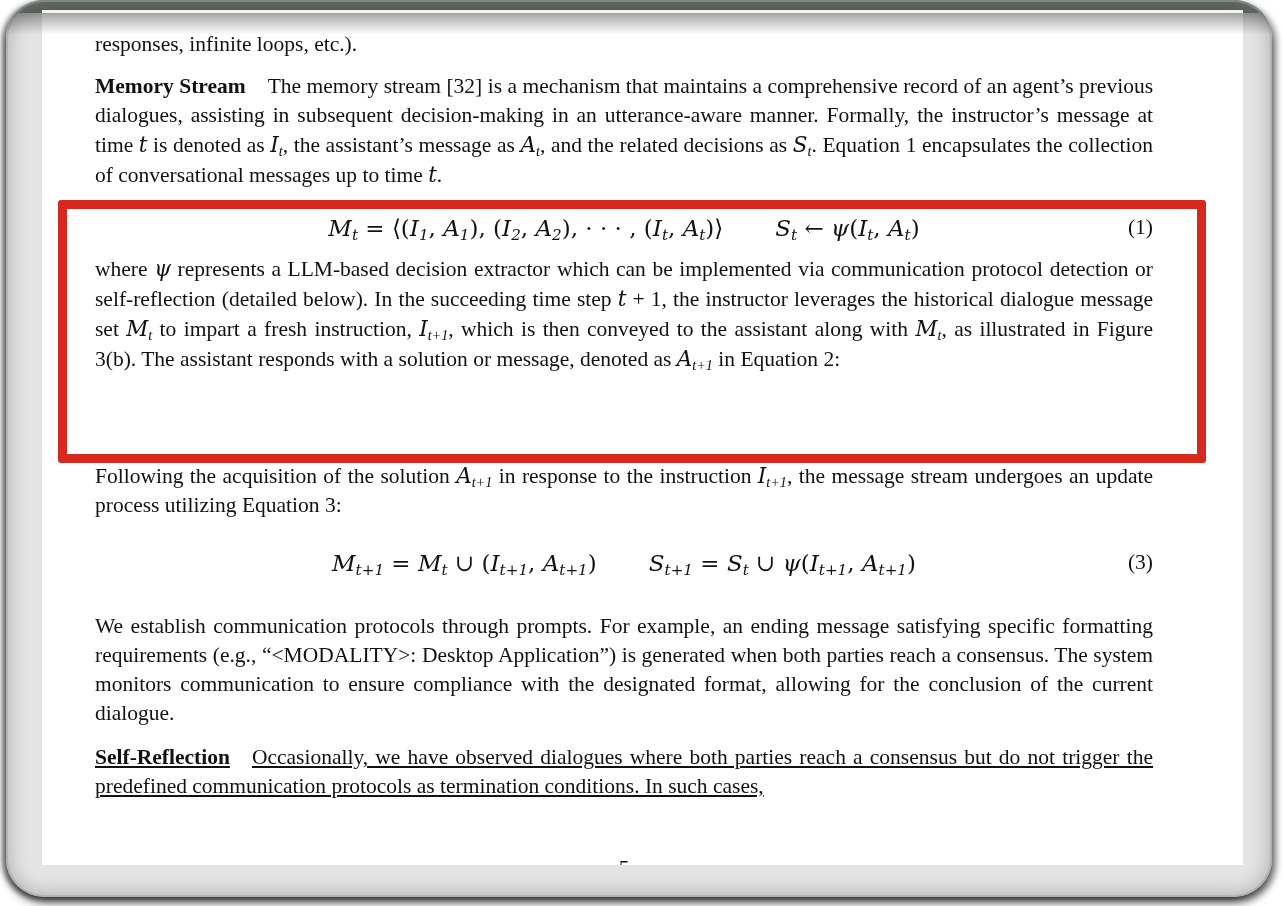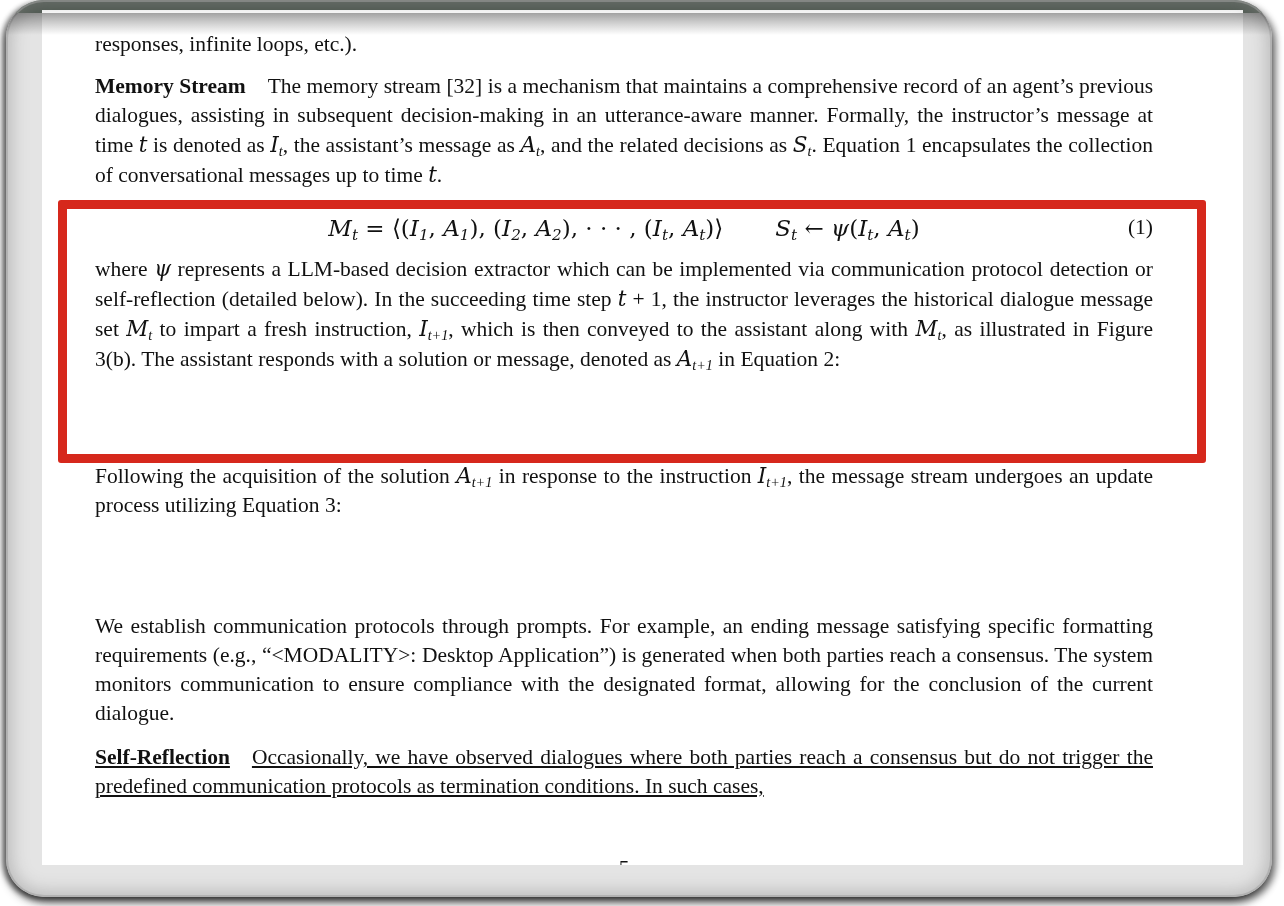--- a/index.html
+++ b/index.html
@@ -66,20 +66,25 @@
         <span class="eq"><i class="mv">M</i><sub>t</sub> = ⟨(<i class="mv">I</i><sub>1</sub>, <i class="mv">A</i><sub>1</sub>), (<i class="mv">I</i><sub>2</sub>, <i class="mv">A</i><sub>2</sub>), · · · , (<i class="mv">I</i><sub>t</sub>, <i class="mv">A</i><sub>t</sub>)⟩</span>
         <span class="eq"><i class="mv">S</i><sub>t</sub> ← <i class="mv">ψ</i>(<i class="mv">I</i><sub>t</sub>, <i class="mv">A</i><sub>t</sub>)</span>
         <span class="eqnum">(1)</span>
       </div>
 
       <p class="tb" style="top:244px;">where <i class="mv">ψ</i> represents a LLM-based decision extractor which can be implemented via communication protocol detection or self-reflection (detailed below). In the succeeding time step <i class="mv">t</i> + 1, the instructor leverages the historical dialogue message set <i class="mv">M</i><sub>t</sub> to impart a fresh instruction, <i class="mv">I</i><sub>t+1</sub>, which is then conveyed to the assistant along with <i class="mv">M</i><sub>t</sub>, as illustrated in Figure 3(b). The assistant responds with a solution or message, denoted as <i class="mv">A</i><sub>t+1</sub> in Equation 2:</p>
 
 
       <p class="tb" style="top:451px;">Following the acquisition of the solution <i class="mv">A</i><sub>t+1</sub> in response to the instruction <i class="mv">I</i><sub>t+1</sub>, the message stream undergoes an update process utilizing Equation 3:</p>
 
+      <div class="equation" style="top:540px;">
+        <span class="eq"><i class="mv">M</i><sub>t+1</sub> = <i class="mv">M</i><sub>t</sub> ∪ (<i class="mv">I</i><sub>t+1</sub>, <i class="mv">A</i><sub>t+1</sub>)</span>
+        <span class="eq"><i class="mv">S</i><sub>t+1</sub> = <i class="mv">S</i><sub>t</sub> ∪ <i class="mv">ψ</i>(<i class="mv">I</i><sub>t+1</sub>, <i class="mv">A</i><sub>t+1</sub>)</span>
+        <span class="eqnum">(3)</span>
+      </div>
 
       <p class="tb" style="top:602px;">We establish communication protocols through prompts. For example, an ending message satisfying specific formatting requirements (e.g., “&lt;MODALITY&gt;: Desktop Application”) is generated when both parties reach a consensus. The system monitors communication to ensure compliance with the designated format, allowing for the conclusion of the current dialogue.</p>
 
       <p class="tb" style="top:733px;text-decoration:underline;"><b>Self-Reflection</b><span>Occasionally, we have observed dialogues where both parties reach a consensus but do not trigger the predefined communication protocols as termination conditions. In such cases,</span></p>
 
       <div class="pagenum">5</div>
     </div>
 
     <div class="toolbar-shadow"></div>
 

